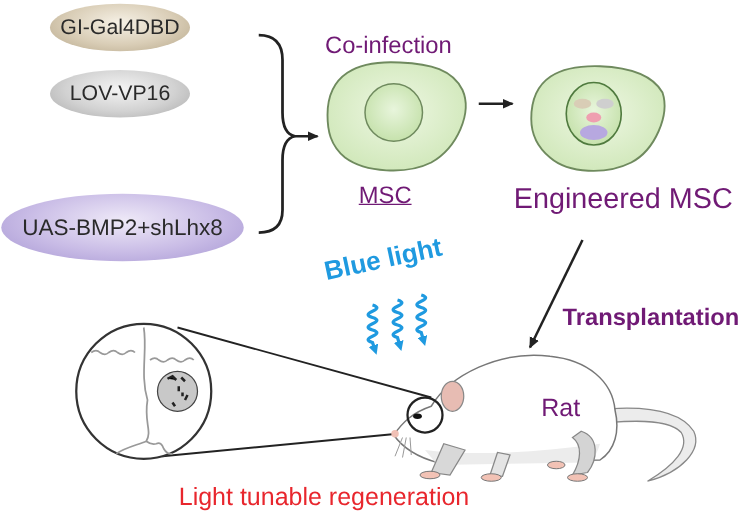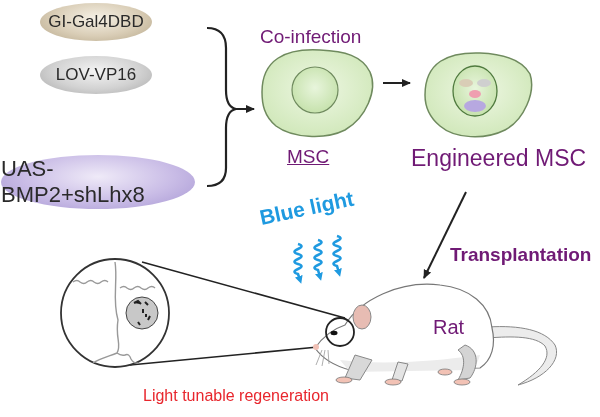--- a/index.html
+++ b/index.html
@@ -8,30 +8,30 @@
   #stage { position: absolute; left: 0; top: 0; width: 548px; height: 417px; }
   .lbl { position: absolute; white-space: nowrap; color: #701a75; line-height: 1; }
   .ell { position: absolute; border-radius: 50%; display: flex; align-items: center;
          justify-content: center; font-size: 17px; color: #2a2a2a; box-sizing: border-box; }
   .e1 { left: 40px;  top: 3px;   width: 112px; height: 38px;
         background: radial-gradient(ellipse at 50% 40%, #f6f1e6 0%, #d9cdb6 55%, #b6a78a 100%); }
   .e2 { left: 40px;  top: 56px;  width: 112px; height: 38px;
         background: radial-gradient(ellipse at 50% 40%, #f4f4f4 0%, #d2d2d2 55%, #a9a9a9 100%); text-align: right; }
   .e3 { left: 40px;  top: 108px; width: 112px; height: 40px;
         background: radial-gradient(ellipse at 50% 40%, #fbe3e8 0%, #f2b7c2 55%, #e28a9c 100%); }
-  .e4 { left: 1px;   top: 155px; width: 194px; height: 54px; font-size: 22px;
+  .e4 { left: 1px;   top: 155px; width: 194px; height: 54px; font-size: 18px;
         background: radial-gradient(ellipse at 50% 40%, #efeaf8 0%, #c9bce6 55%, #a595d2 100%); }
   .t-coinf { left: 260px; top: 27px; font-size: 19px; }
   .t-msc   { left: 287px; top: 147px; font-size: 19px; text-decoration: underline; }
   .t-emsc  { left: 411px; top: 147px; font-size: 23px; text-align: center; }
   .t-blue  { left: 262px; top: 207px; font-size: 21px; font-weight: bold; color: #1f9ae0;
              transform: rotate(-12deg); transform-origin: left bottom; }
   .t-trans { left: 450px; top: 245px; font-size: 19px; font-weight: bold; }
   .t-rat   { left: 433px; top: 317px; font-size: 20px; text-align: right; }
-  .t-regen { left: 143px; top: 388px; font-size: 16px; color: #e8262d; }
+  .t-regen { left: 143px; top: 388px; font-size: 20px; color: #e8262d; }
 </style>
 </head>
 <body>
 
 <div id="stage">
   <svg width="600" height="417" viewBox="0 0 600 417" style="position:absolute;left:0;top:0">
     <defs>
       <radialGradient id="cellg" cx="50%" cy="45%" r="60%">
         <stop offset="0%" stop-color="#eef7e3"></stop>
         <stop offset="100%" stop-color="#cfe7b8"></stop>

